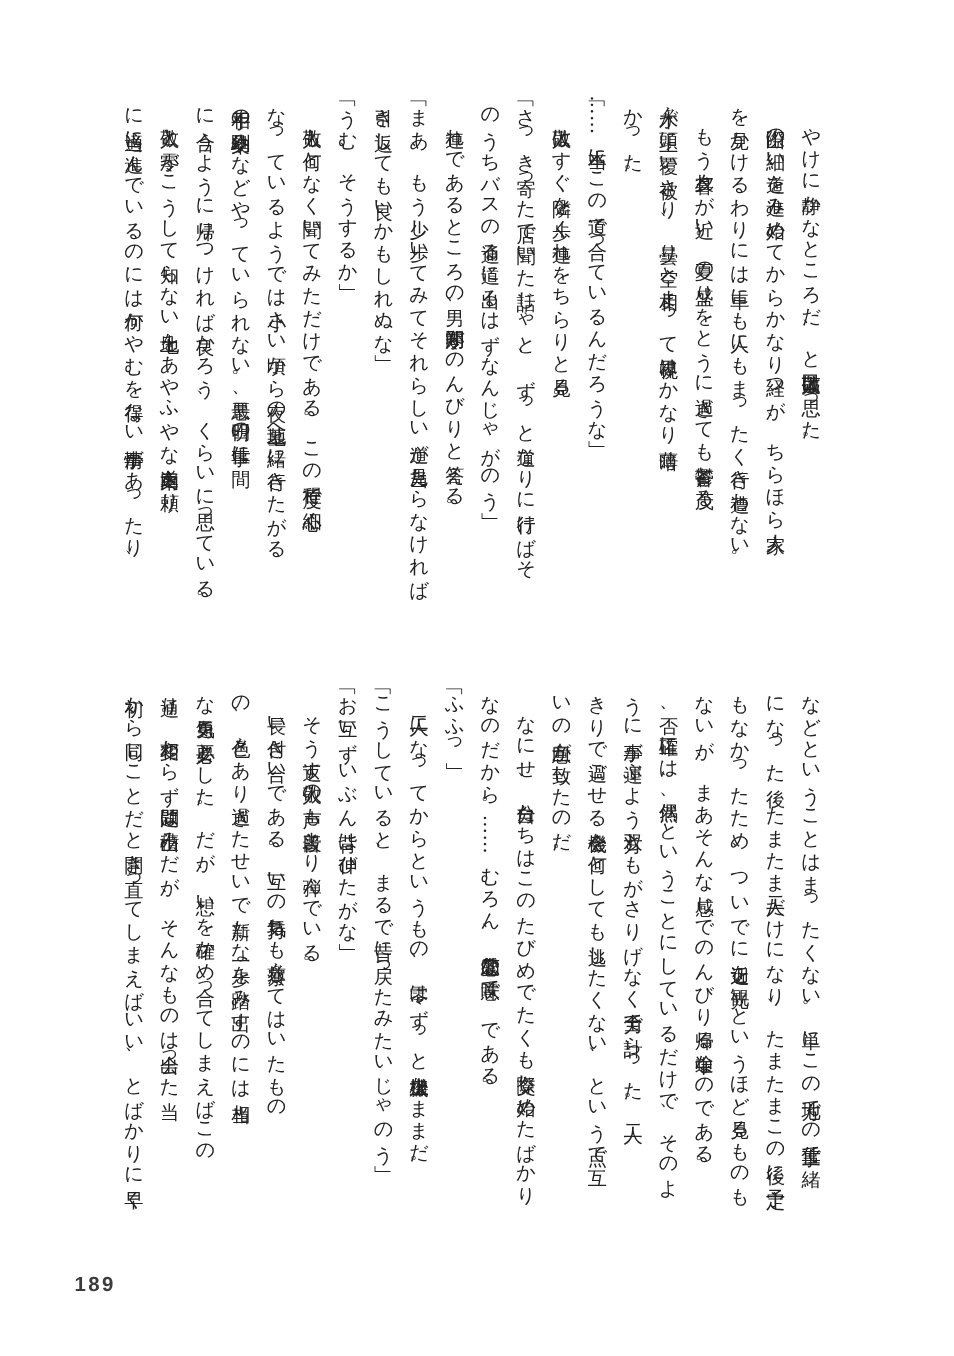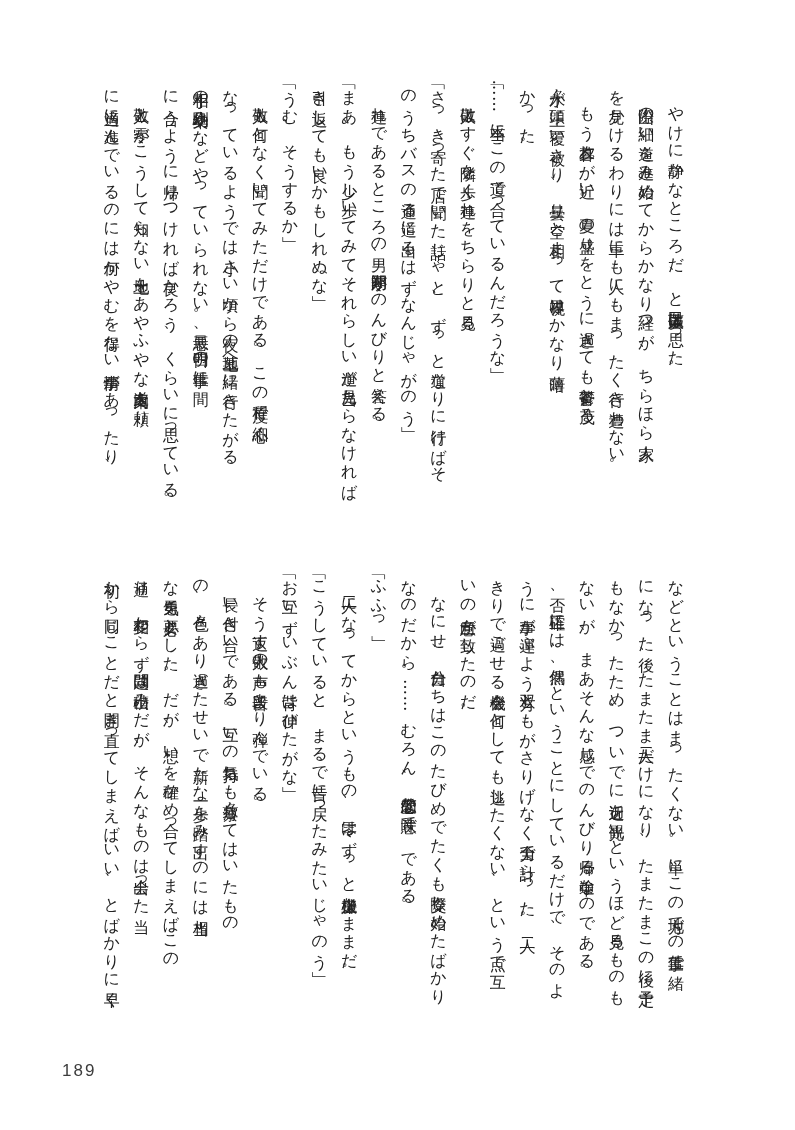--- a/index.html
+++ b/index.html
@@ -39,21 +39,21 @@
   #bottom-block {
     top: 569px;
     height: 463px;
   }
   .page-number {
     position: absolute;
     left: 62px;
     top: 1061px;
     font-family: "Liberation Sans", sans-serif;
     font-size: 17px;
-    font-weight: 400;
+    font-weight: 700;
     letter-spacing: 2px;
     color: #3c3c3c;
     text-align: right;
   }
 </style>
 </head>
 <body>
 
 <section class="text-block" id="top-block">
   <p>　やけに静かなところだ、と蓮巳敬人は思った。</p>

